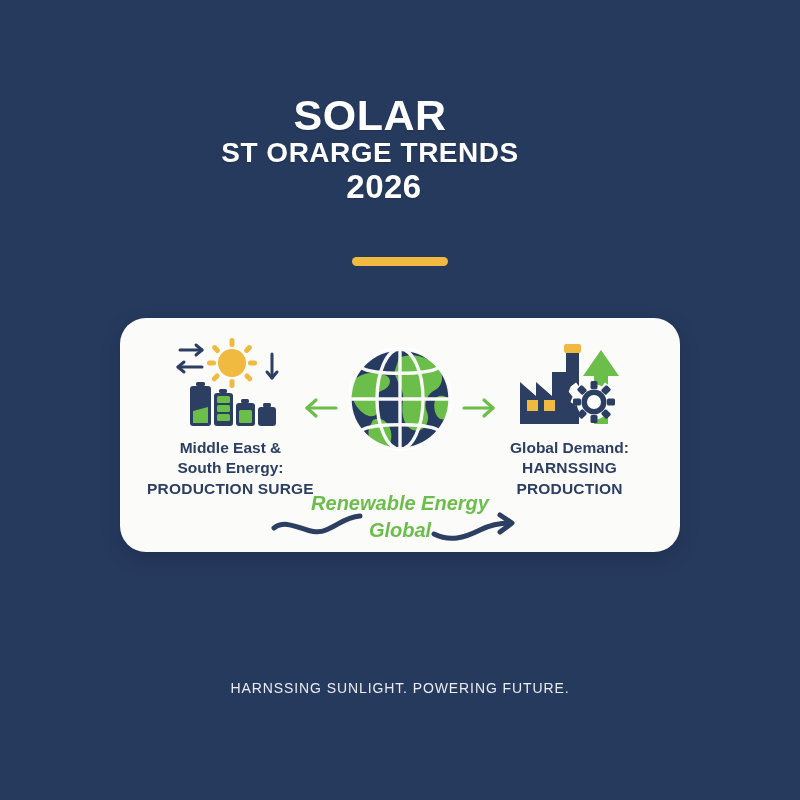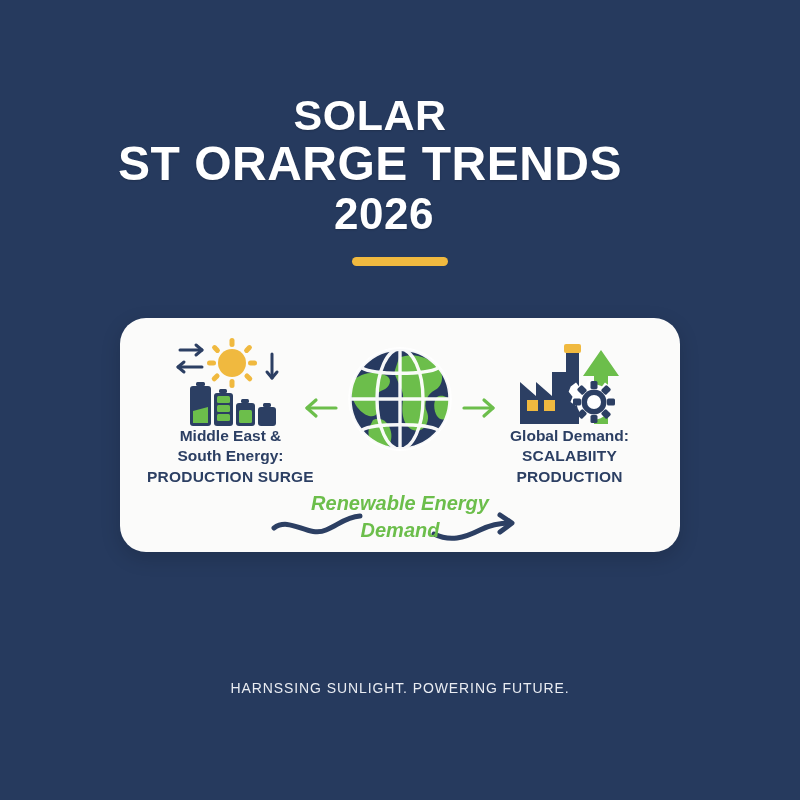--- a/index.html
+++ b/index.html
@@ -24,22 +24,22 @@
     text-align: center;
   }
   .title-line {
     color: #ffffff;
     font-weight: 700;
     letter-spacing: 0.5px;
     line-height: 1.08;
     text-shadow: 0 1px 2px rgba(0,0,0,0.18);
   }
   .title-line-1 { font-size: 43px; }
-  .title-line-2 { font-size: 48px; }
-  .title-line-3 { font-size: 44px; padding-left: 28px; }
+  .title-line-2 { font-size: 28px; }
+  .title-line-3 { font-size: 33px; padding-left: 28px; }
 
   .title-divider {
     position: absolute;
     top: 257px;
     left: 352px;
     width: 96px;
     height: 9px;
     border-radius: 5px;
     background: #f0b93f;
   }
@@ -66,20 +66,21 @@
   .panel-left  { left: 18px; }
   .panel-right { left: 357px; }
 
   .panel-icon {
     height: 88px;
     display: flex;
     align-items: flex-end;
     justify-content: center;
   }
   .panel-label {
+    margin-top: 12px;
     color: #2c3f63;
     font-weight: 700;
     font-size: 15.5px;
     line-height: 1.32;
   }
   .panel-label .caps { font-size: 15.5px; letter-spacing: 0.2px; }
 
   
   .globe-wrap {
     position: absolute;
@@ -277,35 +278,35 @@
             <rect x="80.5" y="43" width="7" height="8" rx="1.5" transform="rotate(45 84 64)"></rect>
             <rect x="80.5" y="77" width="7" height="8" rx="1.5" transform="rotate(45 84 64)"></rect>
             <rect x="63" y="60.5" width="8" height="7" rx="1.5" transform="rotate(45 84 64)"></rect>
             <rect x="97" y="60.5" width="8" height="7" rx="1.5" transform="rotate(45 84 64)"></rect>
           </g>
         </g>
       </svg>
     </div>
     <div class="panel-label">
       <div>Global Demand:</div>
-      <div class="caps">SCALABIITY</div>
+      <div class="caps">HARNSSING</div>
       <div class="caps">PRODUCTION</div>
     </div>
   </div>
 
   <div class="squiggle">
     <svg width="270" height="44" viewBox="0 0 270 44">
       <g stroke="#2c3f63" fill="none" stroke-linecap="round" stroke-linejoin="round">
         <path d="M6 24 C22 12 40 34 58 26 C70 21 78 13 92 12" stroke-width="5"></path>
         <path d="M166 30 C182 38 196 34 212 26 C222 21 230 19 242 19" stroke-width="5"></path>
         <polyline points="232,11 244,19 232,28" stroke-width="5"></polyline>
       </g>
     </svg>
   </div>
 
   <div class="shift-caption">
     <div>Renewable Energy</div>
-    <div>Demand</div>
+    <div>Global</div>
   </div>
 
 </div>
 
 <div class="footer">HARNSSING SUNLIGHT. POWERING FUTURE.</div>
 
 </body></html>

